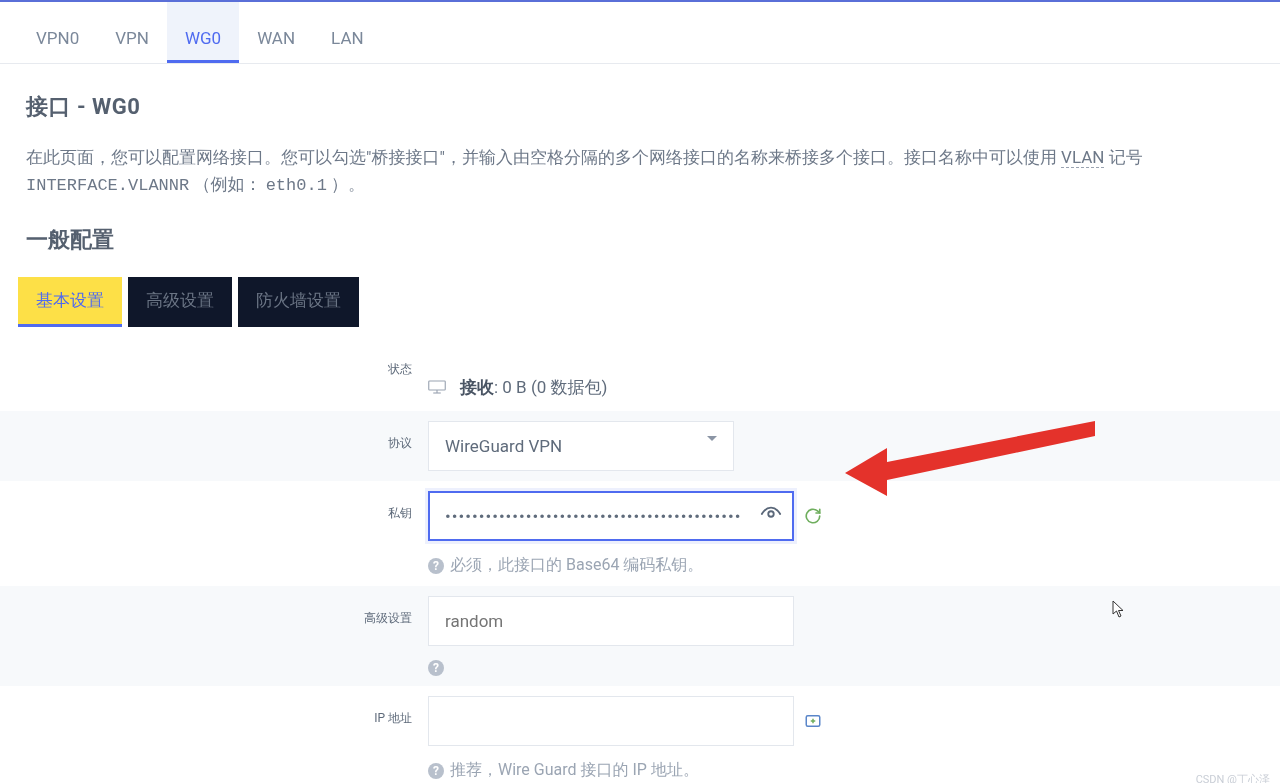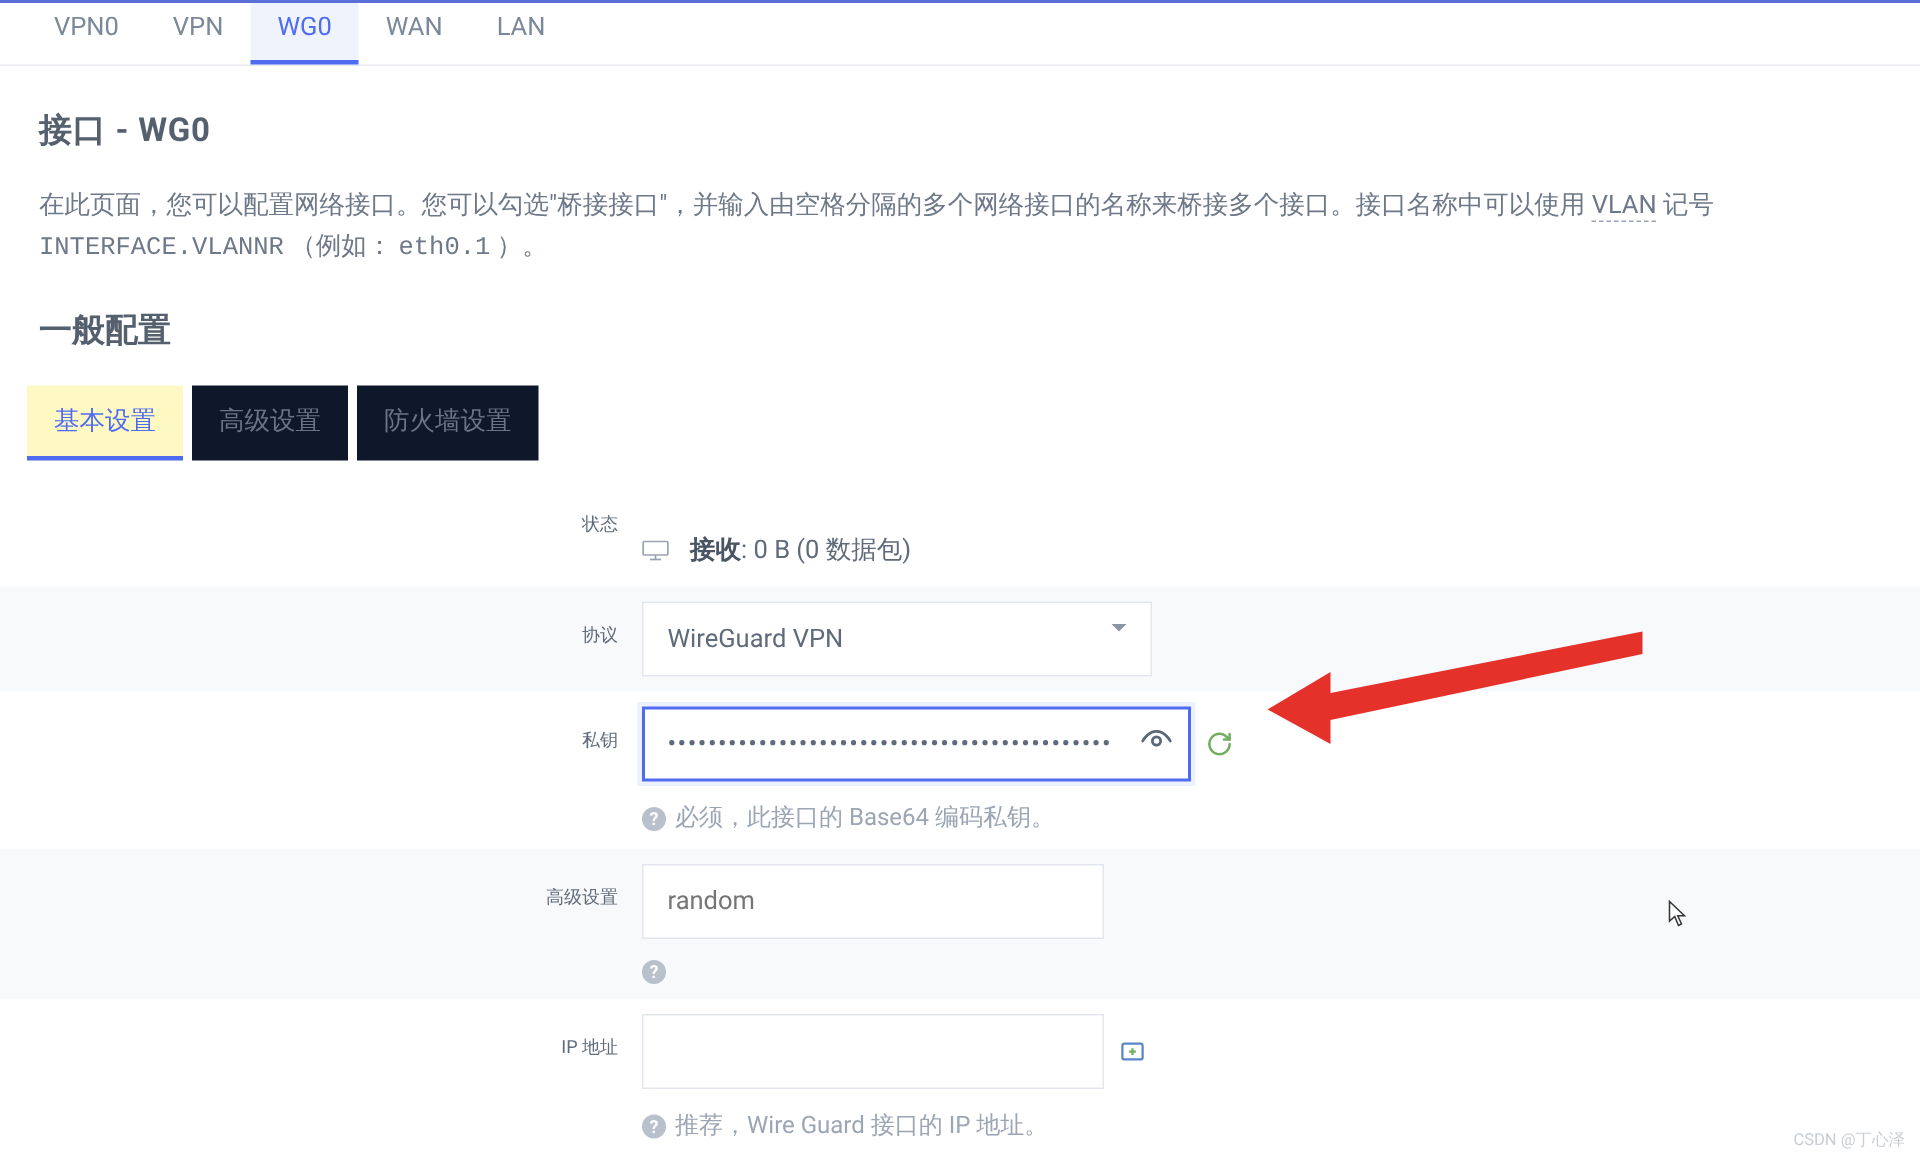--- a/index.html
+++ b/index.html
@@ -12,21 +12,21 @@
     position: relative;
   }
   .top-border { height: 2px; background: #5a6fd8; }
   
   .iface-tabs {
     display: flex;
     border-bottom: 1px solid #e7eaef;
     padding: 0 18px;
   }
   .iface-tab {
-    padding: 6px 18px 12px;
+    padding: 26px 18px 12px;
     color: #7b889a;
     font-size: 17px;
     cursor: pointer;
     border-bottom: 3px solid transparent;
     text-align: center;
   }
   .iface-tab.active {
     color: #4f6bf0;
     background: #eff3fb;
     border-bottom-color: #4f6bf0;
@@ -64,21 +64,21 @@
   }
   .sub-tab {
     padding: 12px 18px;
     background: #0f172a;
     color: #6a7484;
     font-size: 17px;
     cursor: pointer;
     border-bottom: 3px solid transparent;
   }
   .sub-tab.active {
-    background: #fef9c3;
+    background: #fde047;
     color: #4f6bf0;
     border-bottom-color: #4f6bf0;
   }
   
   .form-area { padding-top: 10px; }
   .form-row {
     display: flex;
     align-items: flex-start;
     padding: 10px 18px;
     min-height: 54px;
@@ -104,40 +104,40 @@
   }
   .status-lines { line-height: 1.65; font-size: 17px; color:#55606f;}
   .status-lines .lbl { font-weight: 700; color:#4a5564;}
   .iface-icon {
     width: 18px; height: 14px; display:inline-block; margin-right:6px;
     vertical-align: middle;
   }
   .status-head { color:#5f6b7b; display:flex; align-items:center; gap:8px;}
   
   .select-box {
-    width: 340px;
+    width: 306px;
     border: 1px solid #e3e7ed;
     background: #fff;
     padding: 14px 16px;
     font-size: 17px;
     color: #5f6b7b;
     display: flex;
     justify-content: space-between;
     align-items: flex-start;
     cursor: pointer;
   }
   .caret-down {
     width: 0; height: 0;
     border-left: 5px solid transparent;
     border-right: 5px solid transparent;
     border-top: 5px solid #8b95a5;
   }
   
   .text-input {
-    width: 308px;
+    width: 366px;
     border: 1px solid #e3e7ed;
     background: #fff;
     padding: 14px 16px;
     font-size: 17px;
     color: #5f6b7b;
     font-family: inherit;
   }
   .input-wrap { display: flex; align-items: center; gap: 10px; position:relative;}
   .pwd-wrap { width: 366px; position: relative; }
   .pwd-input {

